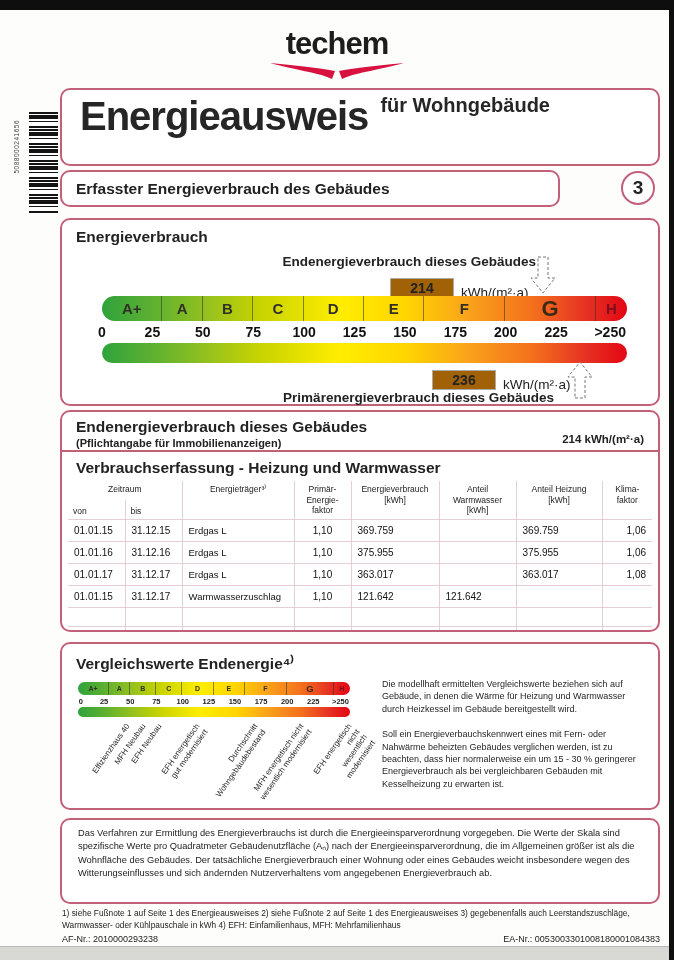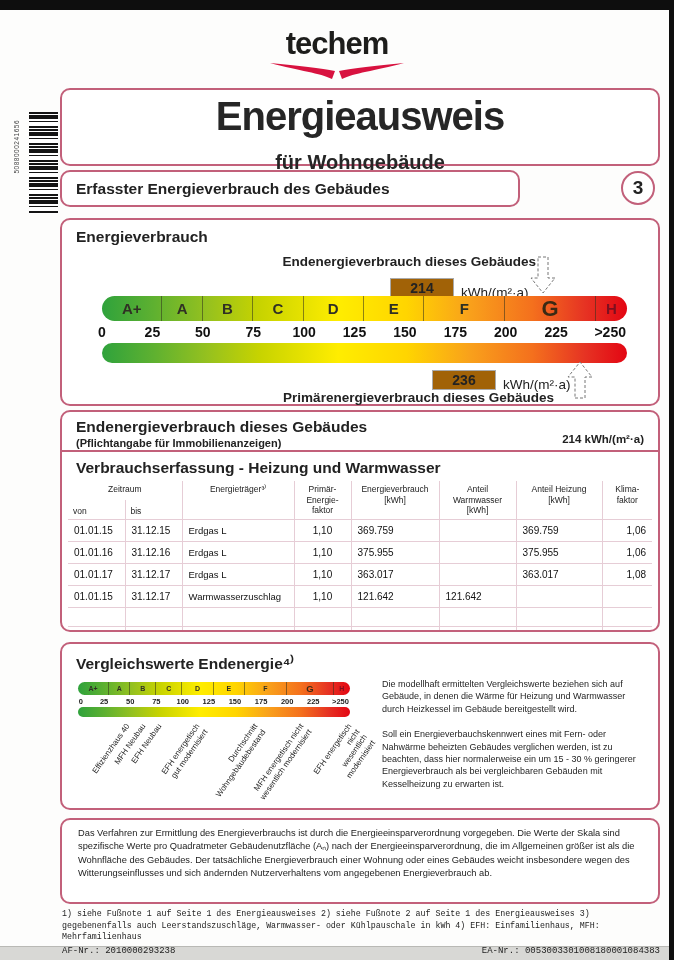--- a/index.html
+++ b/index.html
@@ -15,27 +15,27 @@
   .rightbar{position:absolute;right:0;top:0;width:5px;height:100%;background:#0e0e0e;}
 
   .logo{position:absolute;top:26px;left:0;width:100%;text-align:center;}
   .logo-text{font-size:31px;font-weight:bold;color:#1d1d1b;letter-spacing:-1px;}
   .logo-swoosh{display:block;margin:-2px auto 0;}
 
   .box{position:absolute;border:2px solid var(--accent);border-radius:10px;background:#fff;}
 
   
   .box1{left:60px;top:88px;width:600px;height:78px;padding:4px 18px 0;}
-  .be-row{display:flex;align-items:center;gap:12px;flex-direction:column;}
+  .be-row{display:flex;align-items:flex-start;gap:12px;}
   .be-title{font-size:40px;font-weight:bold;color:#262626;letter-spacing:-1px;}
   .be-sub{font-size:20px;font-weight:bold;color:#262626;}
   .be-law{font-size:11px;color:#2e2e2e;margin-top:0;}
 
   
-  .box2{left:60px;top:170px;width:460px;height:37px;display:flex;align-items:center;padding:8px 14px;}
+  .box2{left:60px;top:170px;width:500px;height:37px;display:flex;align-items:center;padding:8px 14px;}
   .b2-title{font-size:15.5px;font-weight:bold;}
   .b2-reg{margin-left:auto;width:212px;}
   .reg-line1{font-size:9.8px;font-weight:bold;}
   .reg-note{font-size:7.2px;color:#333;}
   .circle3{position:absolute;left:621px;top:171px;width:34px;height:34px;border:2px solid var(--accent);border-radius:50%;display:flex;align-items:center;justify-content:center;font-size:19px;font-weight:bold;background:#fff;}
 
   
   .barcode-wrap{position:absolute;left:16px;top:112px;width:44px;height:102px;}
   .barcode-num{position:absolute;left:-3px;top:8px;writing-mode:vertical-rl;transform:rotate(180deg);font-size:6.5px;color:#444;letter-spacing:.5px;}
   .barcode{position:absolute;left:13px;top:0;width:29px;height:102px;
@@ -98,21 +98,21 @@
   .rot-labels{position:absolute;left:16px;top:78px;width:330px;height:86px;}
   .rot-label{position:absolute;top:0;white-space:pre-line;font-size:8px;line-height:1.2;color:#1f1f1f;text-align:right;transform:translateX(-100%) rotate(-55deg);transform-origin:100% 0;}
   .vw-right{position:absolute;left:320px;top:34px;width:264px;font-size:9px;line-height:1.38;color:#1f1f1f;}
   .vw-right p + p{margin-top:13px;}
 
   
   .box6{left:60px;top:818px;width:600px;height:86px;padding:7px 16px 0;}
   .ex-title{font-size:15.5px;font-weight:bold;margin-bottom:5px;}
   .ex-text{font-size:9.3px;line-height:1.45;color:#1c1c1c;}
 
-  .footnotes{position:absolute;left:62px;top:908px;width:598px;font-size:8.3px;line-height:1.4;color:#222;font-family:Liberation Mono, monospace;}
+  .footnotes{position:absolute;left:62px;top:908px;width:598px;font-size:8.3px;line-height:1.4;color:#222;}
   .nr-row{display:flex;justify-content:space-between;margin-top:2px;font-size:9px;}
 </style>
 </head>
 <body>
 
 <div class="page">
   <div class="topbar"></div>
   <div class="bottombar"></div>
 
   <div class="logo">

